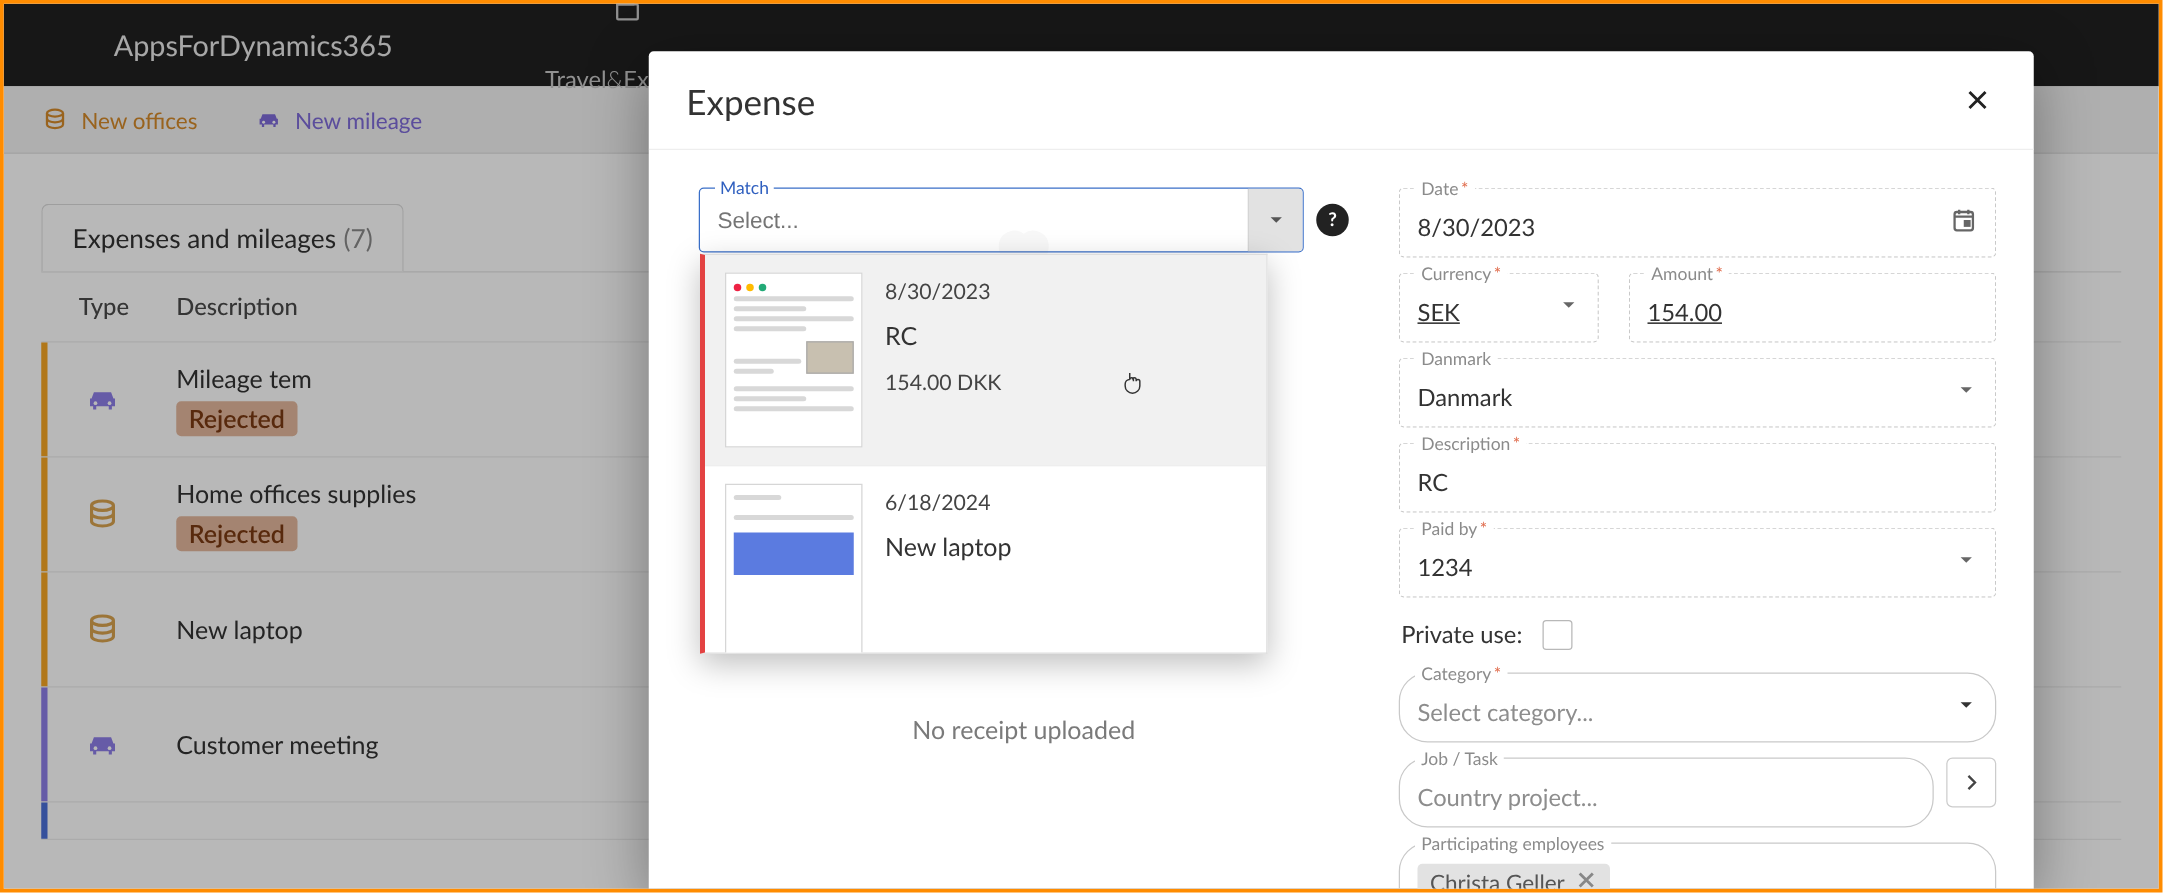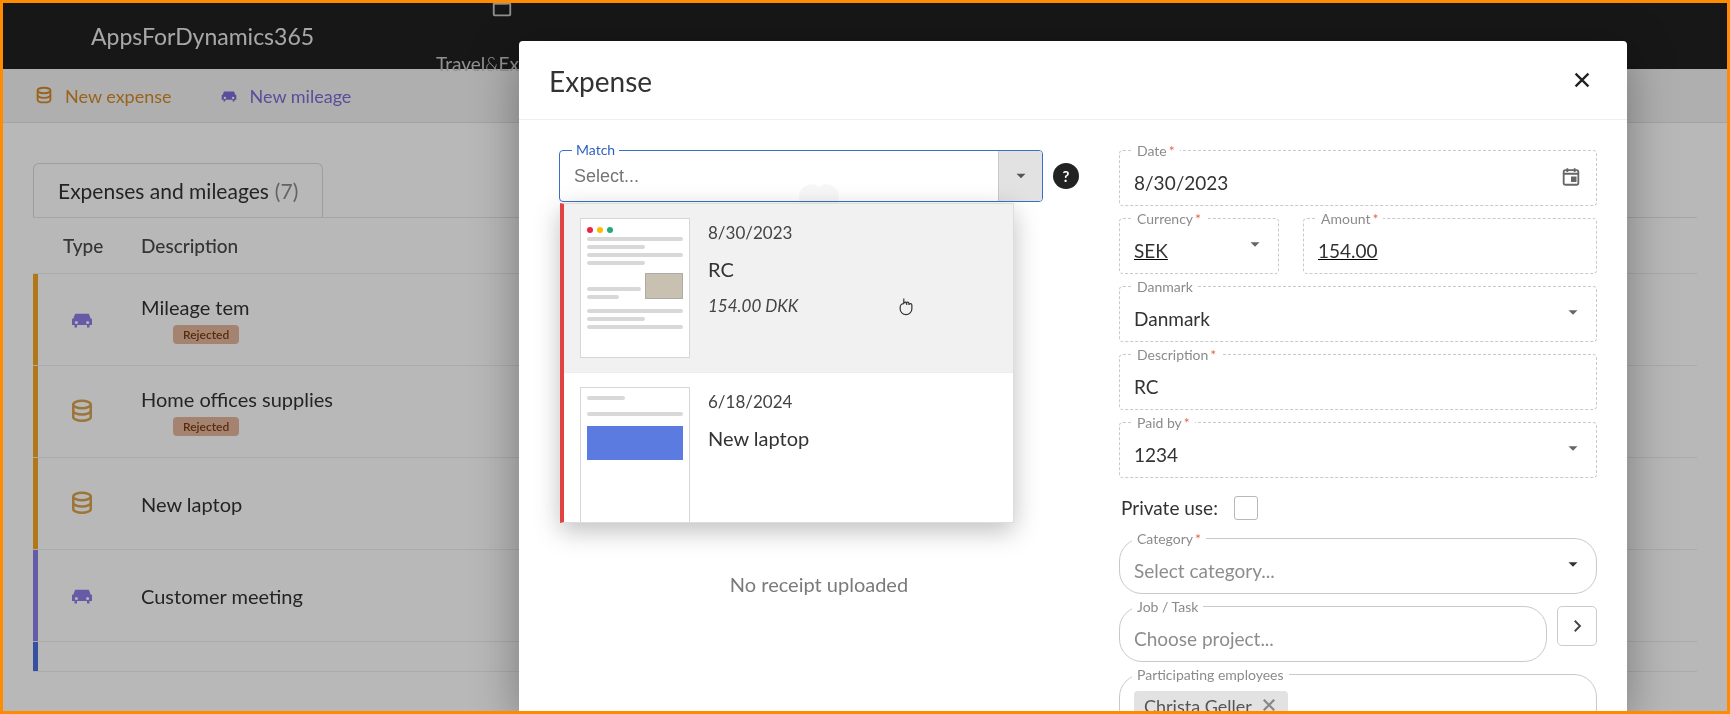--- a/index.html
+++ b/index.html
@@ -92,24 +92,23 @@
     position: absolute; left:0; top:0; bottom:0; width:5px;
   }
   .row.orange .stripe { background:#f5a623; }
   .row.purple .stripe { background:#8e7ee8; }
   .row.blue .stripe { background:#4a6fd8; }
   .row .row-icon { width:78px; display:flex; justify-content:flex-start; }
   .row .row-main { flex:1; }
   .row-title { font-size:20px; color:#333; }
   .badge-rejected {
     display:inline-block; margin-top:6px;
-    background:#e4b89d; color:#7a3a12; font-size:12px;
+    background:#e4b89d; color:#7a3a12; font-size:20px;
     padding:2px 10px; border-radius:4px;
     font-weight:600;
-    margin-left:32px;
   }
   .pic-icon { color:#6a6a6a; }
 
   
   .dim {
     position:absolute; inset:0; background:rgba(0,0,0,0.28);
     pointer-events:none;
   }
 
   .modal {
@@ -193,21 +192,21 @@
   }
   .dd-thumb .t-line { height:4px; background:#d8d8d8; border-radius:2px; }
   .dd-thumb .t-line.s { width:60%; }
   .dd-thumb .t-block { height:34px; background:#5b7be0; margin-top:6px; }
   .dd-thumb .t-top { display:flex; gap:4px; }
   .dd-thumb .t-dot { width:6px;height:6px;border-radius:50%; }
   .dd-thumb .t-pic { width:38px;height:26px;background:#c8c0b0;border:1px solid #aaa; align-self:flex-end; }
   .dd-info { display:flex; flex-direction:column; gap:14px; padding-top:4px; }
   .dd-date { font-size:17px; color:#444; }
   .dd-name { font-size:20px; color:#333; }
-  .dd-amt  { font-size:17px; color:#444;font-style:italic; }
+  .dd-amt  { font-size:17px; color:#444; }
 
   .no-receipt {
     text-align:center; margin-top: 340px;
     color:#7a7a7a; font-size:20px;
   }
   .heart {
     display:block; margin: -30px auto 16px auto; opacity:0.06;
     color:#888;
   }
 
@@ -278,21 +277,21 @@
   </div>
 </div>
 
 <div class="subbar">
   <div class="subbar-link orange">
     <svg class="ic" viewBox="0 0 24 24" fill="none" stroke="#d48a2a" stroke-width="2">
         <ellipse cx="12" cy="6" rx="7" ry="3"></ellipse>
         <path d="M5 6v5c0 1.7 3.1 3 7 3s7-1.3 7-3V6"></path>
         <path d="M5 11v5c0 1.7 3.1 3 7 3s7-1.3 7-3v-5"></path>
       </svg>
-    <span>New expense</span>
+    <span>New offices</span>
   </div>
   <div class="subbar-link purple">
     <svg class="ic" viewBox="0 0 24 24" fill="#7e6bd8">
         <path d="M5 11l1.5-4h11L19 11h1v5h-2v2h-2v-2H8v2H6v-2H4v-5h1z"></path>
         <circle cx="7.5" cy="14" r="1.3" fill="#fff"></circle>
         <circle cx="16.5" cy="14" r="1.3" fill="#fff"></circle>
       </svg>
     <span>New mileage</span>
   </div>
 </div>
@@ -523,21 +522,21 @@
         <span class="field-label"><span>Category</span><span class="req">*</span></span>
         <span class="field-placeholder">Select category...</span>
         <span class="field-caret"><svg class="ic-sm" viewBox="0 0 24 24" fill="#333">
               <path d="M6 9l6 6 6-6z"></path>
             </svg></span>
       </div>
 
       <div class="job-wrap">
         <div class="field solid">
           <span class="field-label"><span>Job / Task</span></span>
-          <span class="field-placeholder">Choose project...</span>
+          <span class="field-placeholder">Country project...</span>
         </div>
         <div class="job-go">
           <svg class="ic-sm" viewBox="0 0 24 24" fill="none" stroke="#444" stroke-width="2.5">
               <path d="M9 5l7 7-7 7"></path>
             </svg>
         </div>
       </div>
 
       <div class="field solid" style="padding-top:16px;">
         <span class="field-label"><span>Participating employees</span></span>

